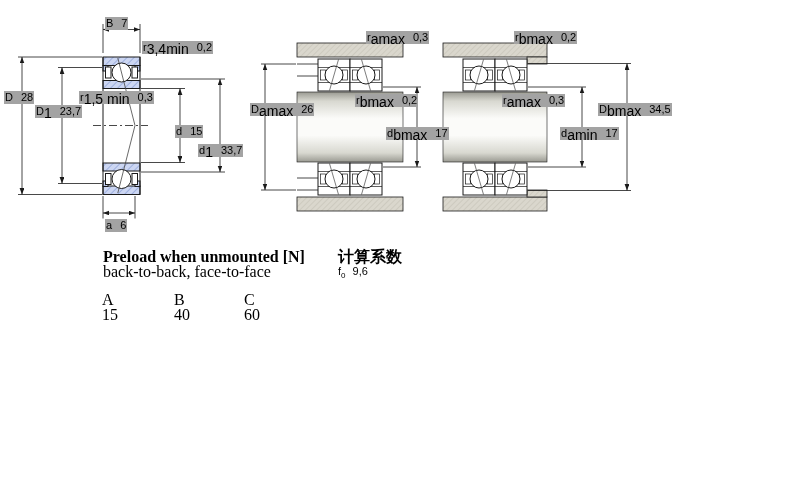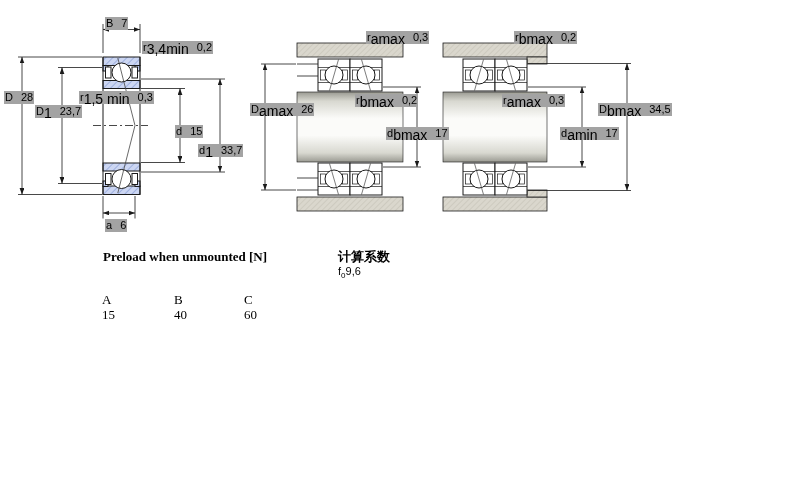--- a/index.html
+++ b/index.html
@@ -5,21 +5,21 @@
   html,body{margin:0;padding:0;background:#fff;}
   #canvas{position:relative;width:800px;height:500px;background:#ffffff;overflow:hidden;
           font-family:"Liberation Sans",sans-serif;color:#000;}
   #diagram-svg{position:absolute;left:0;top:0;}
   .dim{position:absolute;font-size:11px;line-height:13px;background:#a3a3a3;padding:0 1px;white-space:nowrap;}
   .dim sub{font-size:14px;line-height:8px;}
   .dim .val{margin-left:8px;}
   .serif{font-family:"Liberation Serif",serif;}
   .abs{position:absolute;white-space:nowrap;}
   .bold{font-weight:bold;}
-  .t12{font-size:13px;line-height:14px;}
+  .t12{font-size:16px;line-height:14px;}
   .t11{font-size:11px;line-height:13px;}
 </style>
 </head>
 <body>
 
 <div id="canvas">
 
   <svg id="diagram-svg" width="800" height="340" viewBox="0 0 800 340">
     <defs>
       <pattern id="hatchBlue" width="5" height="5" patternUnits="userSpaceOnUse" patternTransform="rotate(45)">
@@ -260,27 +260,28 @@
     <span>r</span><sub>amax</sub><span class="val">0,3</span>
   </div>
   <div class="dim" style="left:598px;top:103px">
     <span>D</span><sub>bmax</sub><span class="val">34,5</span>
   </div>
   <div class="dim" style="left:560px;top:127px">
     <span>d</span><sub>amin</sub><span class="val">17</span>
   </div>
 
   <div class="abs serif bold t12" style="left:103px;top:250px">Preload when unmounted [N]</div>
+  <div class="abs serif t12" style="left:103px;top:265px">back-to-back, face-to-face</div>
 
   <div class="abs serif t12" style="left:102px;top:293px">A</div>
   <div class="abs serif t12" style="left:174px;top:293px">B</div>
   <div class="abs serif t12" style="left:244px;top:293px">C</div>
 
   <div class="abs serif t12" style="left:102px;top:308px">15</div>
   <div class="abs serif t12" style="left:174px;top:308px">40</div>
   <div class="abs serif t12" style="left:244px;top:308px">60</div>
 
   <div class="abs bold t12" style="left:338px;top:250px">计算系数</div>
   <div class="abs t11" style="left:338px;top:265px">
-    <span>f</span><sub style="font-size:8px">0</sub><span style="margin-left:0">9,6</span>
+    <span>f</span><sub style="font-size:8px">0</sub><span style="margin-left:7px">9,6</span>
   </div>
 
 </div>
 
 </body></html>

